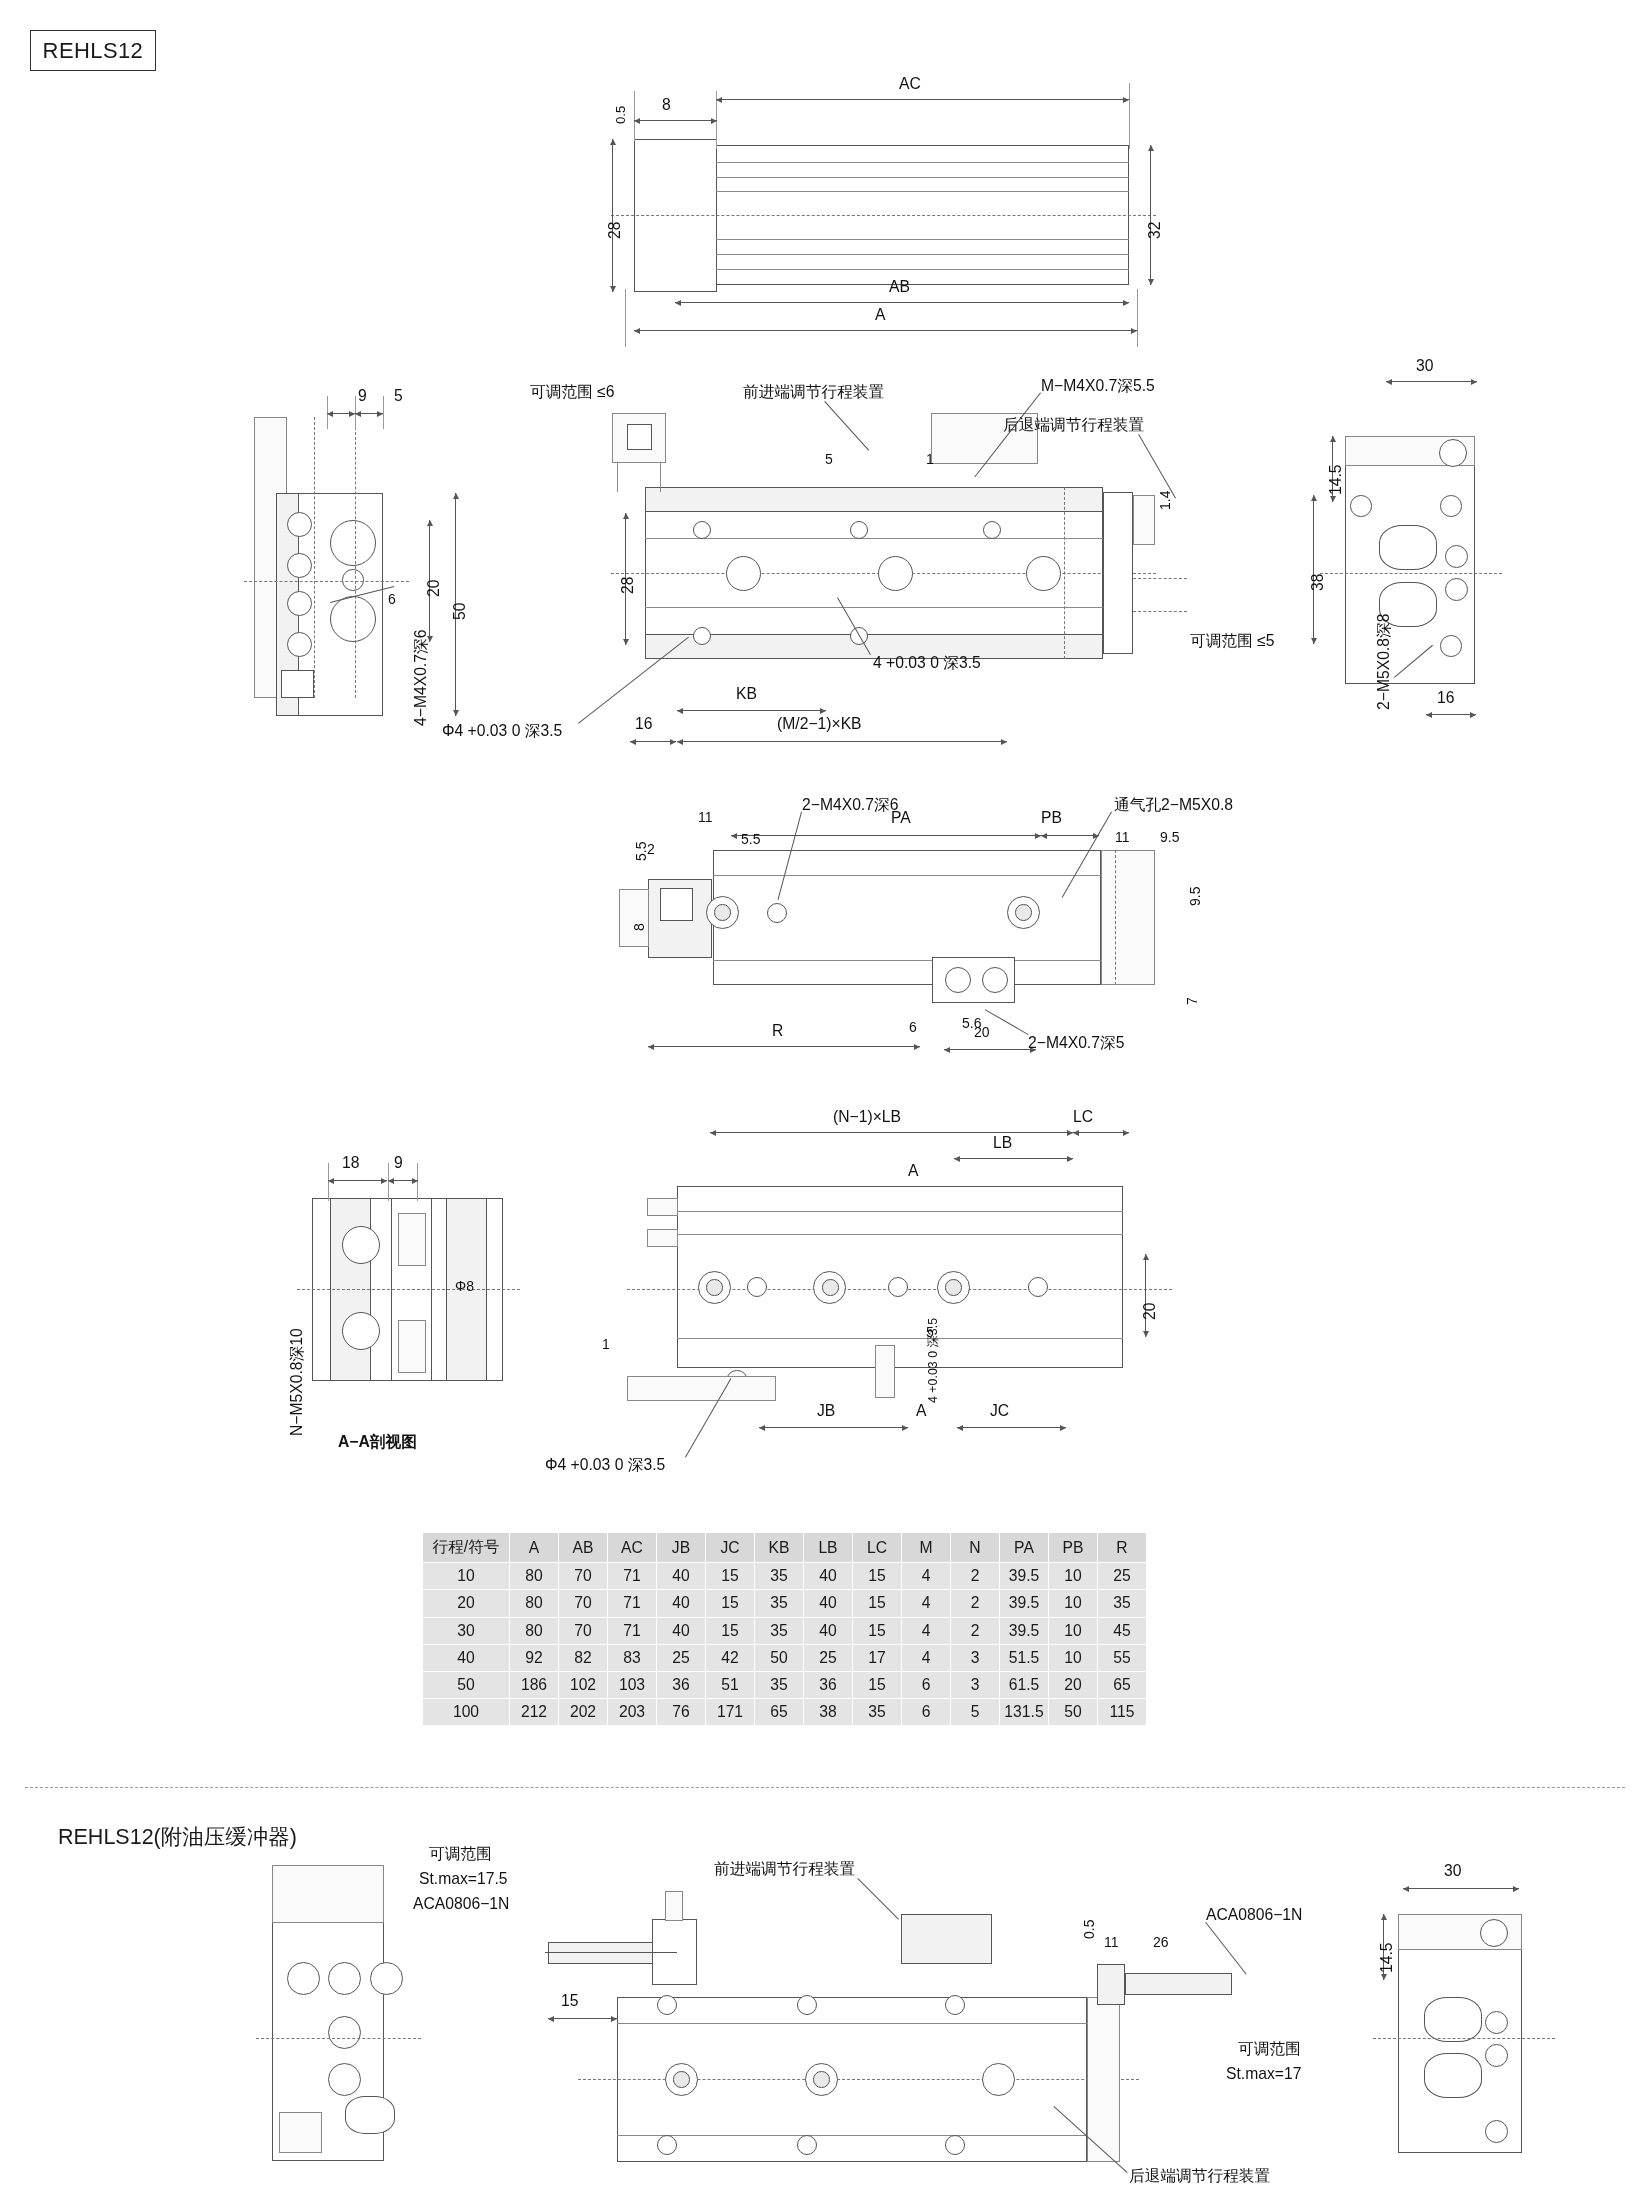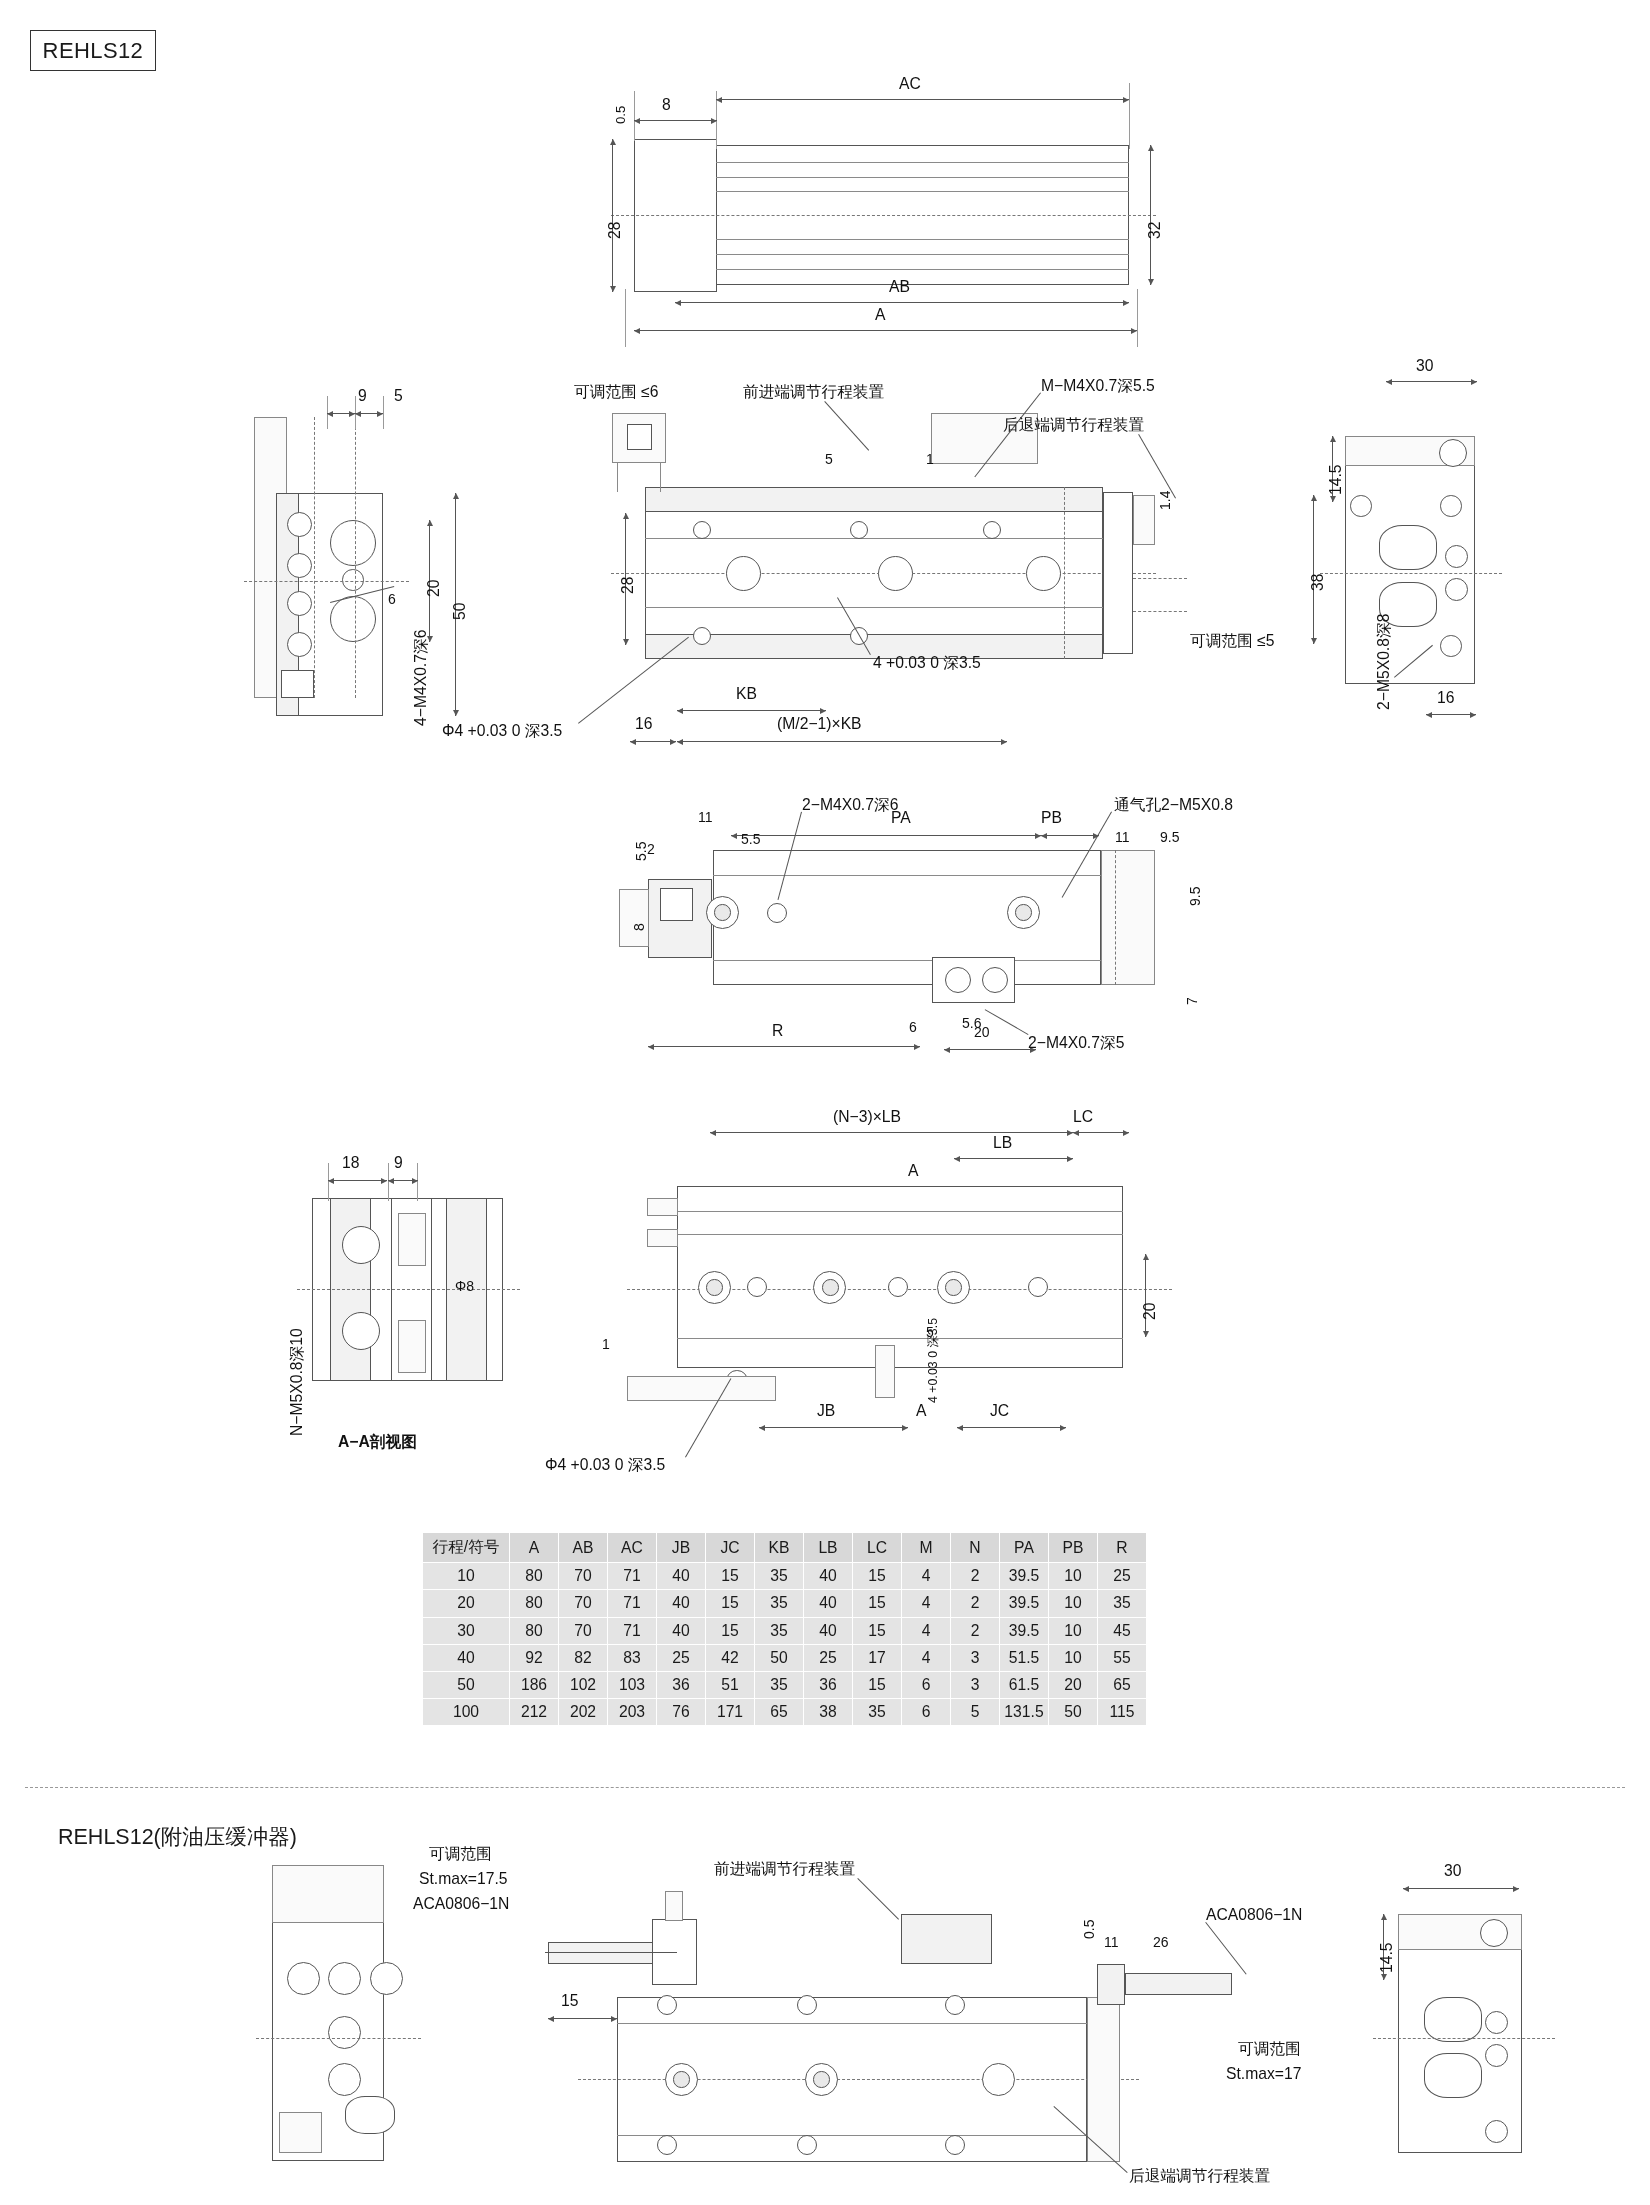--- a/index.html
+++ b/index.html
@@ -145,21 +145,21 @@
     <div class="circf" style="left:883px;top:561px;width:25px;height:25px;"></div>
     <div class="circ" style="left:878px;top:556px;width:35px;height:35px;"></div>
     <div class="circf" style="left:1031px;top:561px;width:25px;height:25px;"></div>
     <div class="circ" style="left:1026px;top:556px;width:35px;height:35px;"></div>
     <div class="circ" style="left:693px;top:521px;width:18px;height:18px;"></div>
     <div class="circ" style="left:693px;top:627px;width:18px;height:18px;"></div>
     <div class="circ" style="left:850px;top:521px;width:18px;height:18px;"></div>
     <div class="circ" style="left:850px;top:627px;width:18px;height:18px;"></div>
     <div class="circ" style="left:983px;top:521px;width:18px;height:18px;"></div>
 
-    <div class="lbl" style="left:574px;top:384px;text-align:right;">可调范围 ≤6</div>
+    <div class="lbl" style="left:530px;top:384px;text-align:right;">可调范围 ≤6</div>
     <div class="lbl" style="left:743px;top:384px;">前进端调节行程装置</div>
     <div class="leader" style="left:825px;top:401px;width:66px;transform:rotate(48deg);"></div>
     <div class="boxl" style="left:931px;top:413px;width:107px;height:51px;"></div>
     <div class="lbl" style="left:1041px;top:378px;">M−M4X0.7深5.5</div>
     <div class="leader" style="left:1041px;top:393px;width:107px;transform:rotate(128deg);"></div>
     <div class="lbl" style="left:1003px;top:417px;">后退端调节行程装置</div>
     <div class="leader" style="left:1139px;top:434px;width:74px;transform:rotate(60deg);"></div>
     <div class="lbl" style="left:1190px;top:633px;">可调范围 ≤5</div>
 
     <div class="lbl sm" style="left:825px;top:452px;">5</div>
@@ -291,21 +291,21 @@
     <div class="circf" style="left:822px;top:1279px;width:16.5px;height:16.5px;"></div>
     <div class="circ" style="left:888px;top:1277px;width:20px;height:20px;"></div>
     <div class="circ" style="left:937px;top:1271px;width:33px;height:33px;"></div>
     <div class="circf" style="left:945px;top:1279px;width:16.5px;height:16.5px;"></div>
     <div class="circ" style="left:1028px;top:1277px;width:20px;height:20px;"></div>
     <div class="circ" style="left:726px;top:1370px;width:21.5px;height:21.5px;"></div>
     <div class="boxl" style="left:875px;top:1345px;width:20px;height:53px;"></div>
     <div class="boxl" style="left:627px;top:1376px;width:149px;height:25px;"></div>
 
     <div class="dim" style="left:710px;top:1132px;width:363px;"></div>
-    <div class="lbl" style="left:833px;top:1109px;">(N−3)×LB</div>
+    <div class="lbl" style="left:833px;top:1109px;">(N−1)×LB</div>
     <div class="dim" style="left:954px;top:1158px;width:119px;"></div>
     <div class="lbl" style="left:993px;top:1135px;">LB</div>
     <div class="dim" style="left:1073px;top:1132px;width:56px;"></div>
     <div class="lbl" style="left:1073px;top:1109px;">LC</div>
     <div class="lbl" style="left:908px;top:1163px;">A</div>
     <div class="lbl sm" style="left:926px;top:1325px;">5</div>
     <div class="dimv" style="left:1145px;top:1254px;height:83px;"></div>
     <div class="lbl vert" style="left:1142px;top:1320px;">20</div>
     <div class="lbl sm" style="left:602px;top:1337px;">1</div>
     <div class="dim" style="left:759px;top:1427px;width:149px;"></div>

